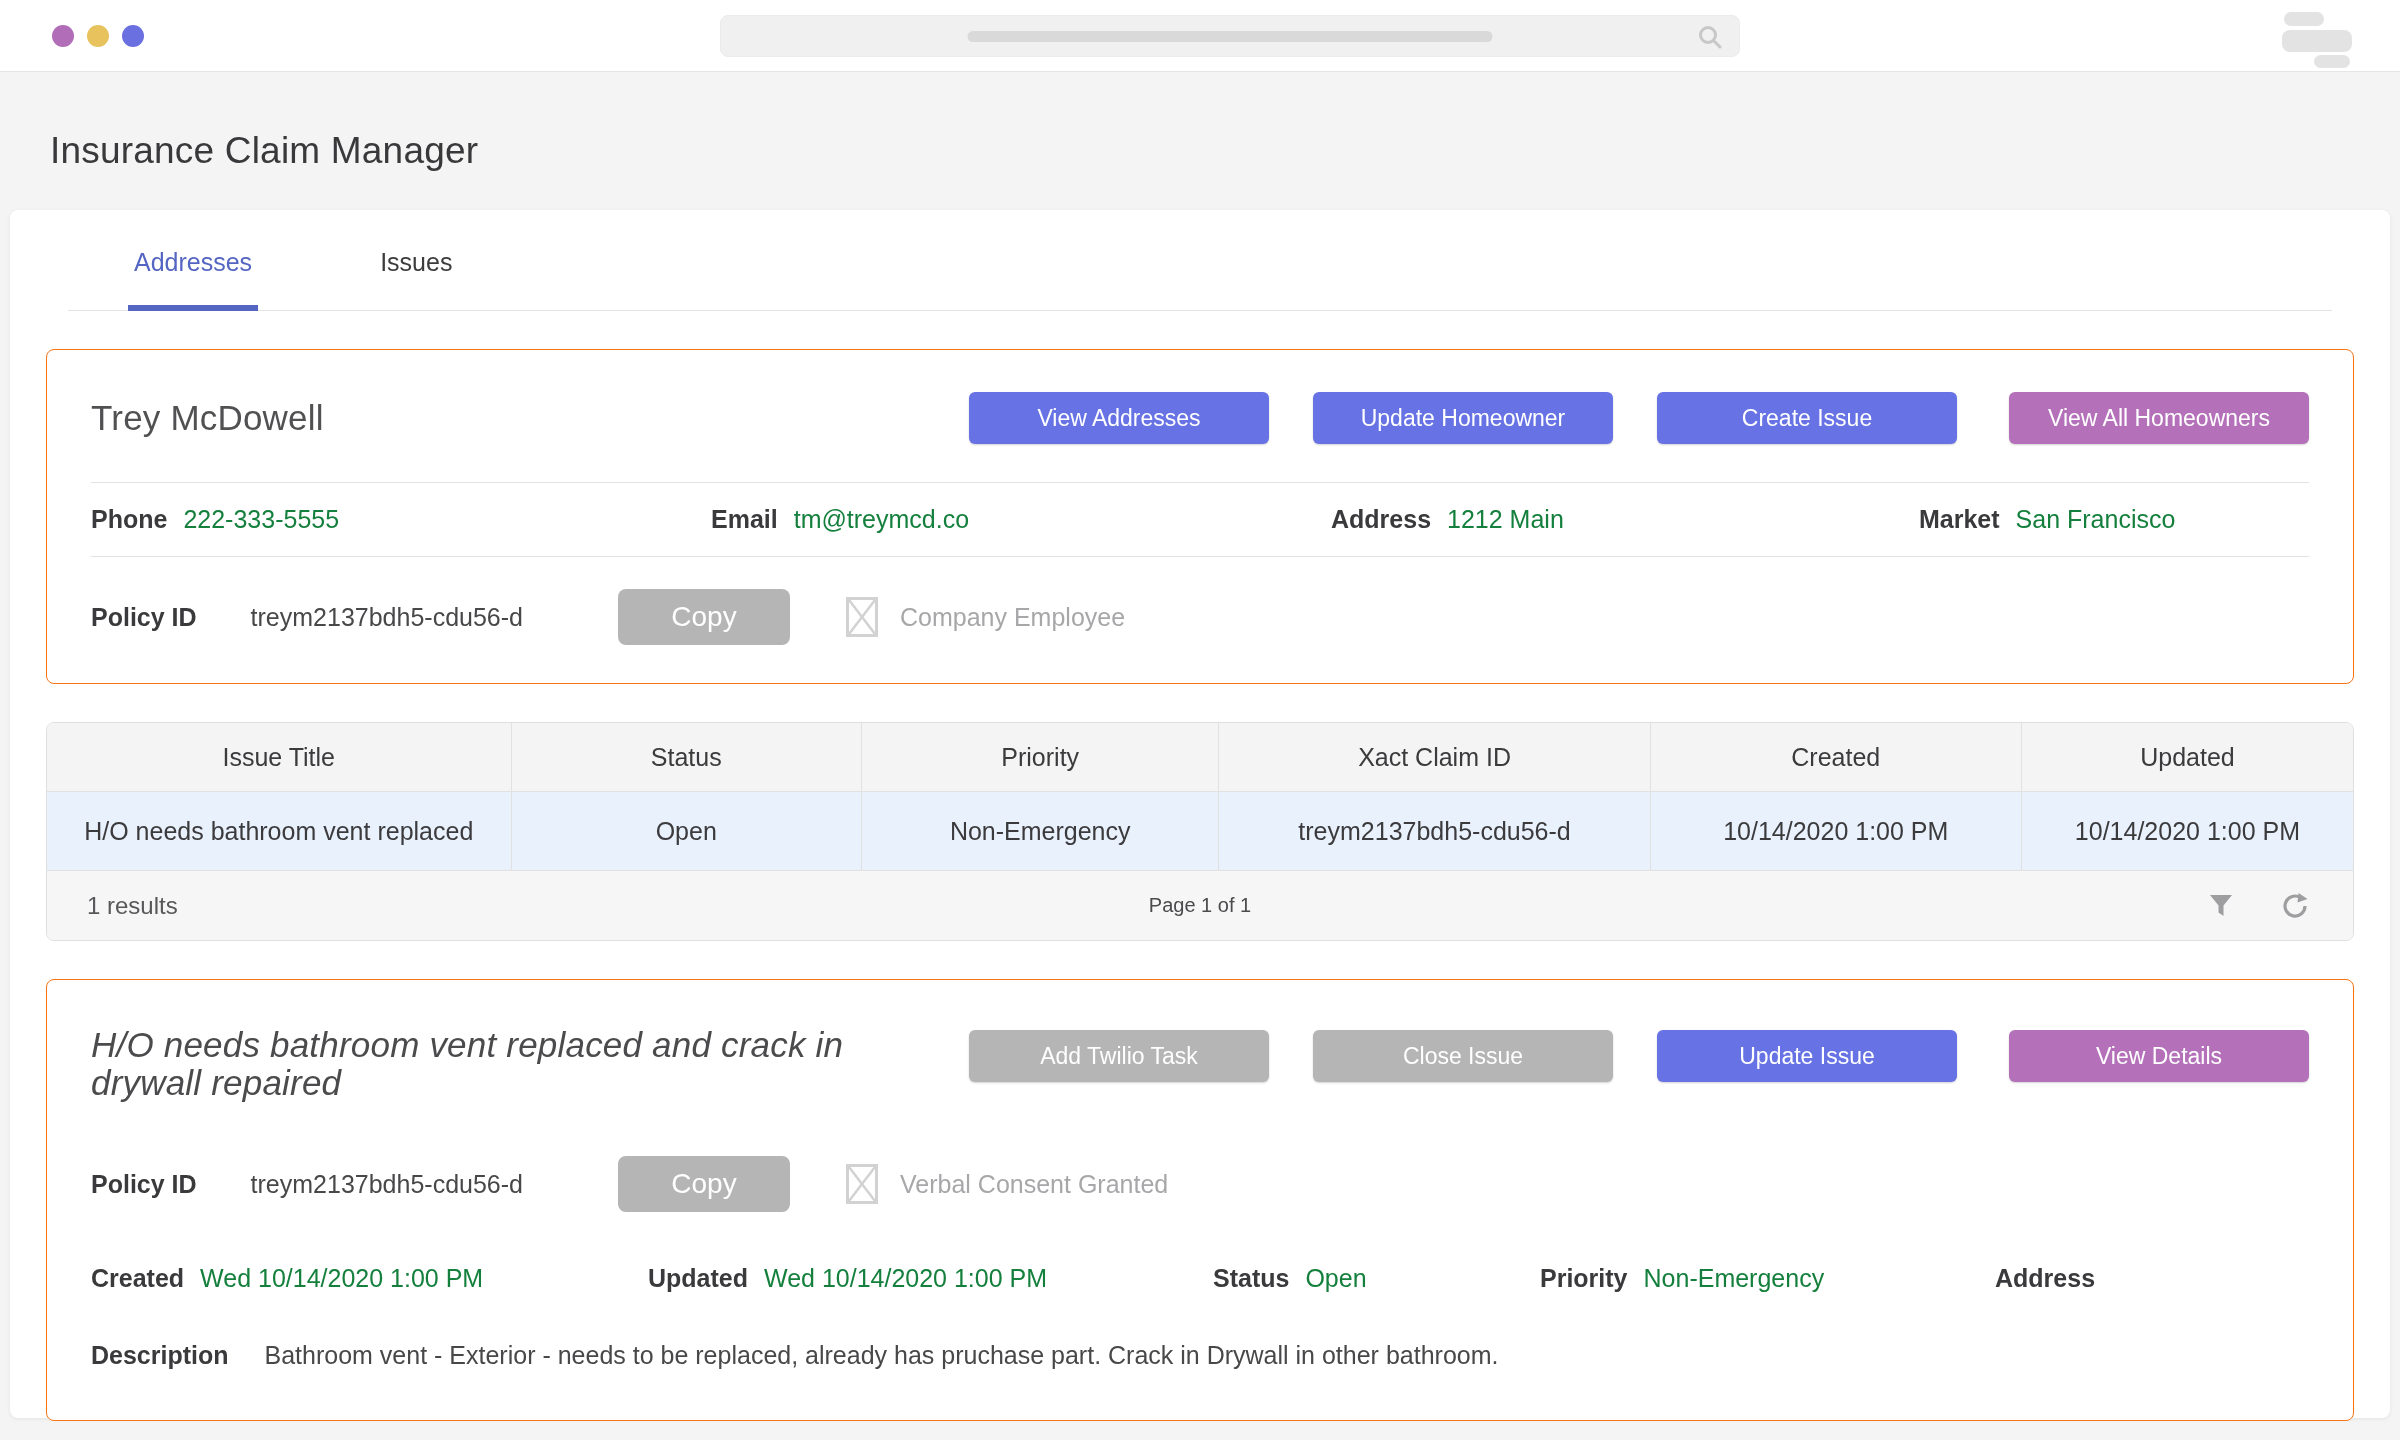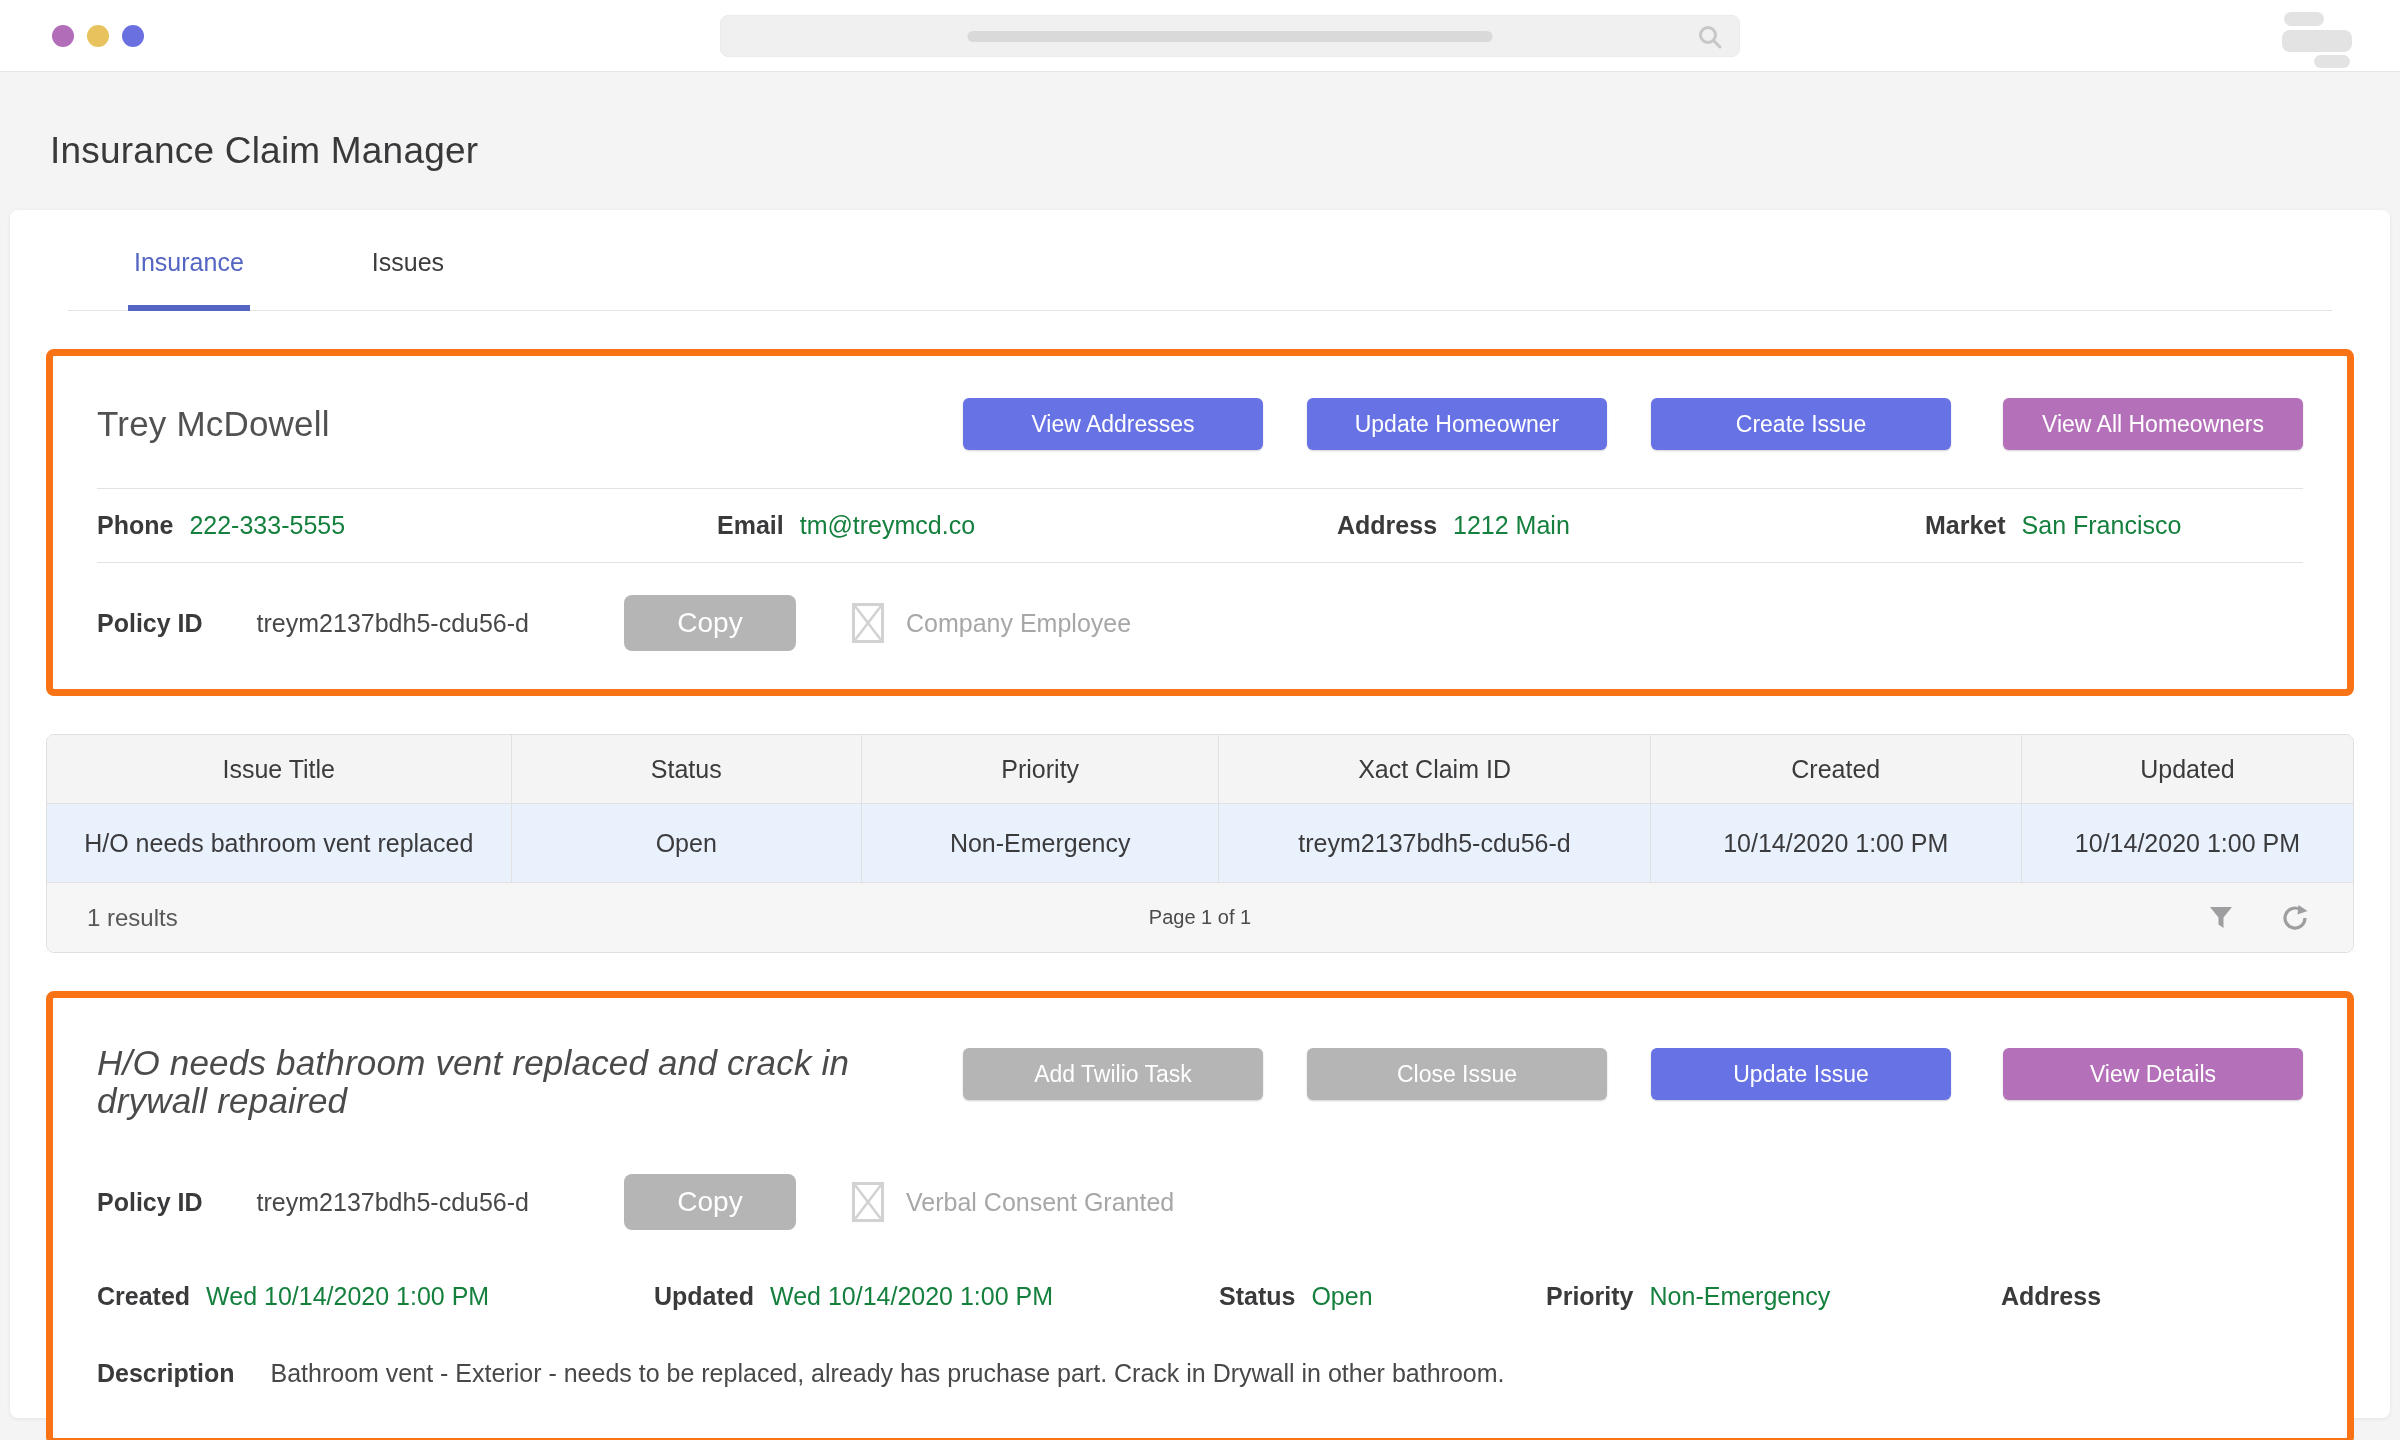--- a/index.html
+++ b/index.html
@@ -30,21 +30,21 @@
     border-radius:8px; box-shadow:0 1px 4px rgba(0,0,0,.07); }
 
   
   .tabs { margin:0 58px; display:flex; border-bottom:1px solid #e3e3e4; }
   .tab { font-size:25px; padding:38px 6px 28px; color:#3c3c3e; cursor:pointer; border-bottom:6px solid transparent; margin-bottom:-1px; }
   .tab.active { color:#5465c2; font-weight:500; border-bottom-color:#5465c2; }
   .tab.first { margin-left:60px; }
   .tab.second { margin-left:116px; }
 
   
-  .card { margin:38px 36px 0; border:7px solid #f97316; border-radius:8px; padding:0 44px; background:#fff; }
+  .card { margin:38px 36px 0; border:1px solid #f97316; border-radius:8px; padding:0 44px; background:#fff; }
   .card-head { display:flex; justify-content:space-between; align-items:center; padding:42px 0 38px; }
   .card-name { font-size:35px; font-weight:400; color:#515153; letter-spacing:.2px; }
   .btn-row { display:flex; gap:44px; }
   .btn { width:300px; height:52px; border:none; border-radius:6px; font-family:inherit;
     font-size:23px; font-weight:500; color:#ffffff; cursor:pointer; box-shadow:0 1px 2px rgba(0,0,0,.18); }
   .btn.indigo { background:#6772e5; }
   .btn.purple { background:#b471ba; }
   .btn.gray   { background:#b5b5b6; }
   .btn.last   { margin-left:8px; }
 
@@ -110,21 +110,21 @@
       <span class="b2"></span>
       <span class="b3"></span>
   </div>
 </div>
 
 <h1 class="page-title">Insurance Claim Manager</h1>
 
 <div class="panel">
 
   <div class="tabs">
-    <div class="tab first active">Insurance</div>
+    <div class="tab first active">Addresses</div>
     <div class="tab second">Issues</div>
   </div>
 
   <div class="card">
     <div class="card-head">
       <div class="card-name">Trey McDowell</div>
       <div class="btn-row">
         <button class="btn indigo">View Addresses</button>
         <button class="btn indigo">Update Homeowner</button>
         <button class="btn indigo">Create Issue</button>

